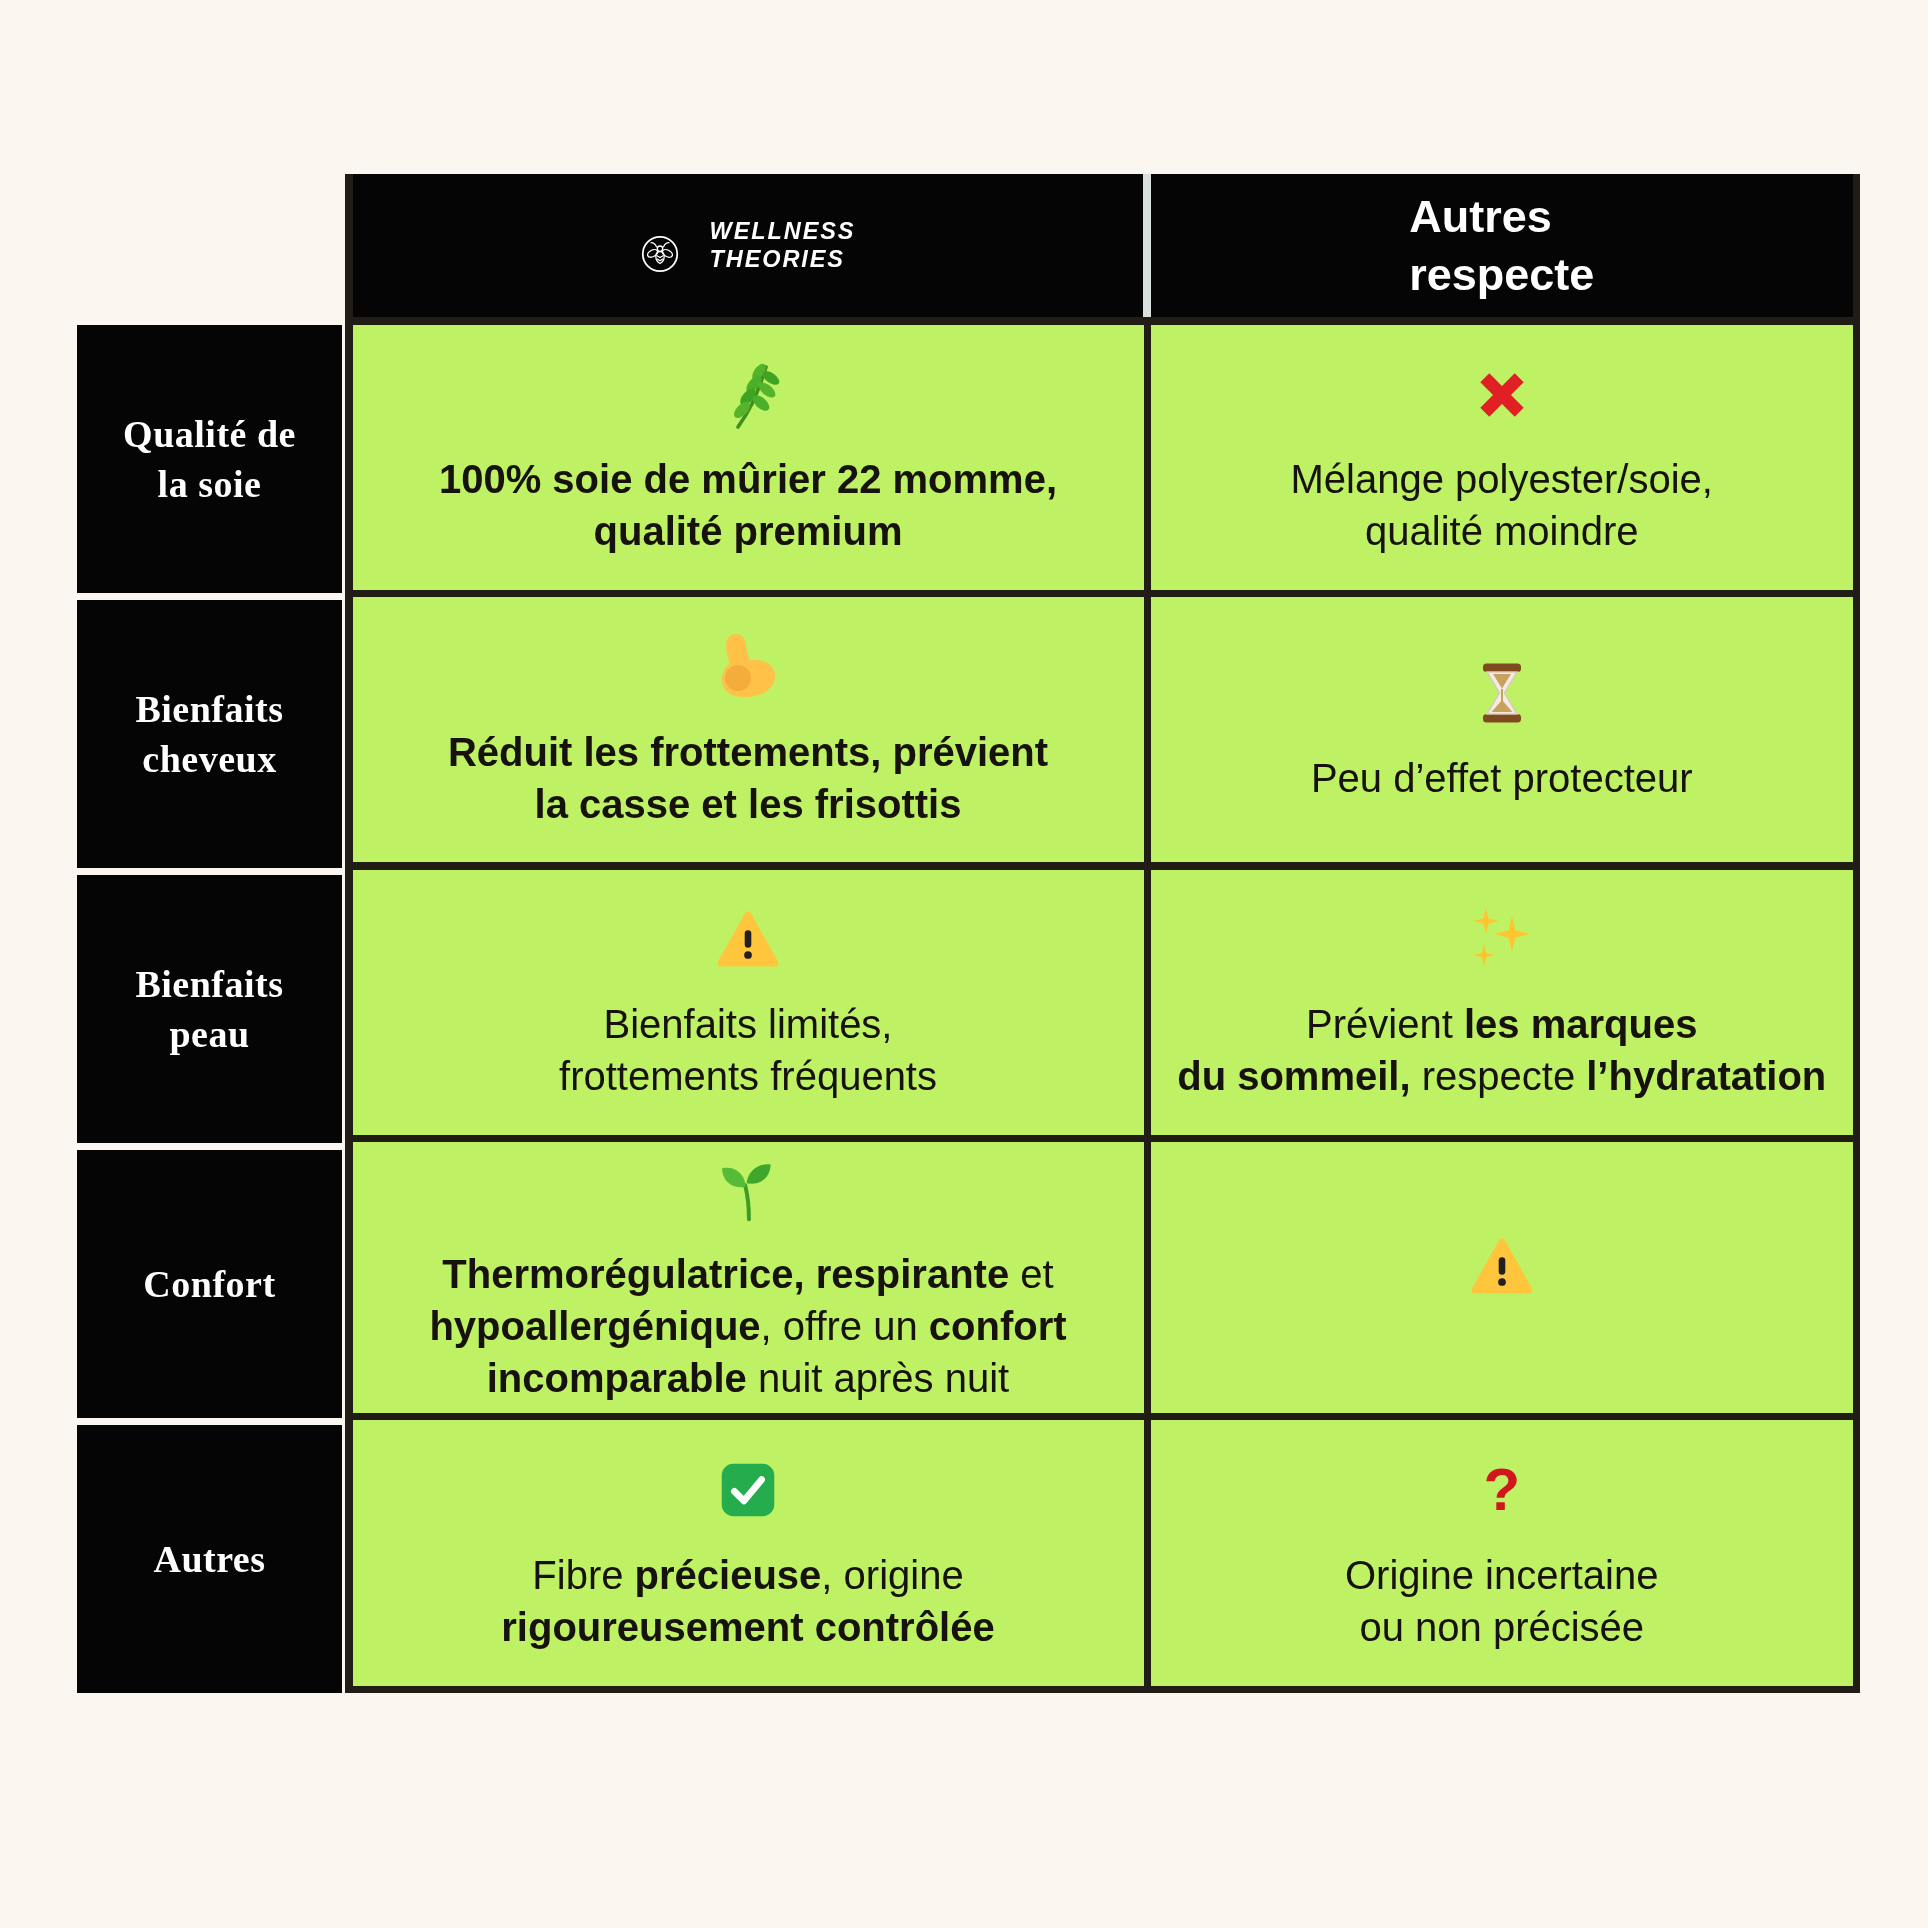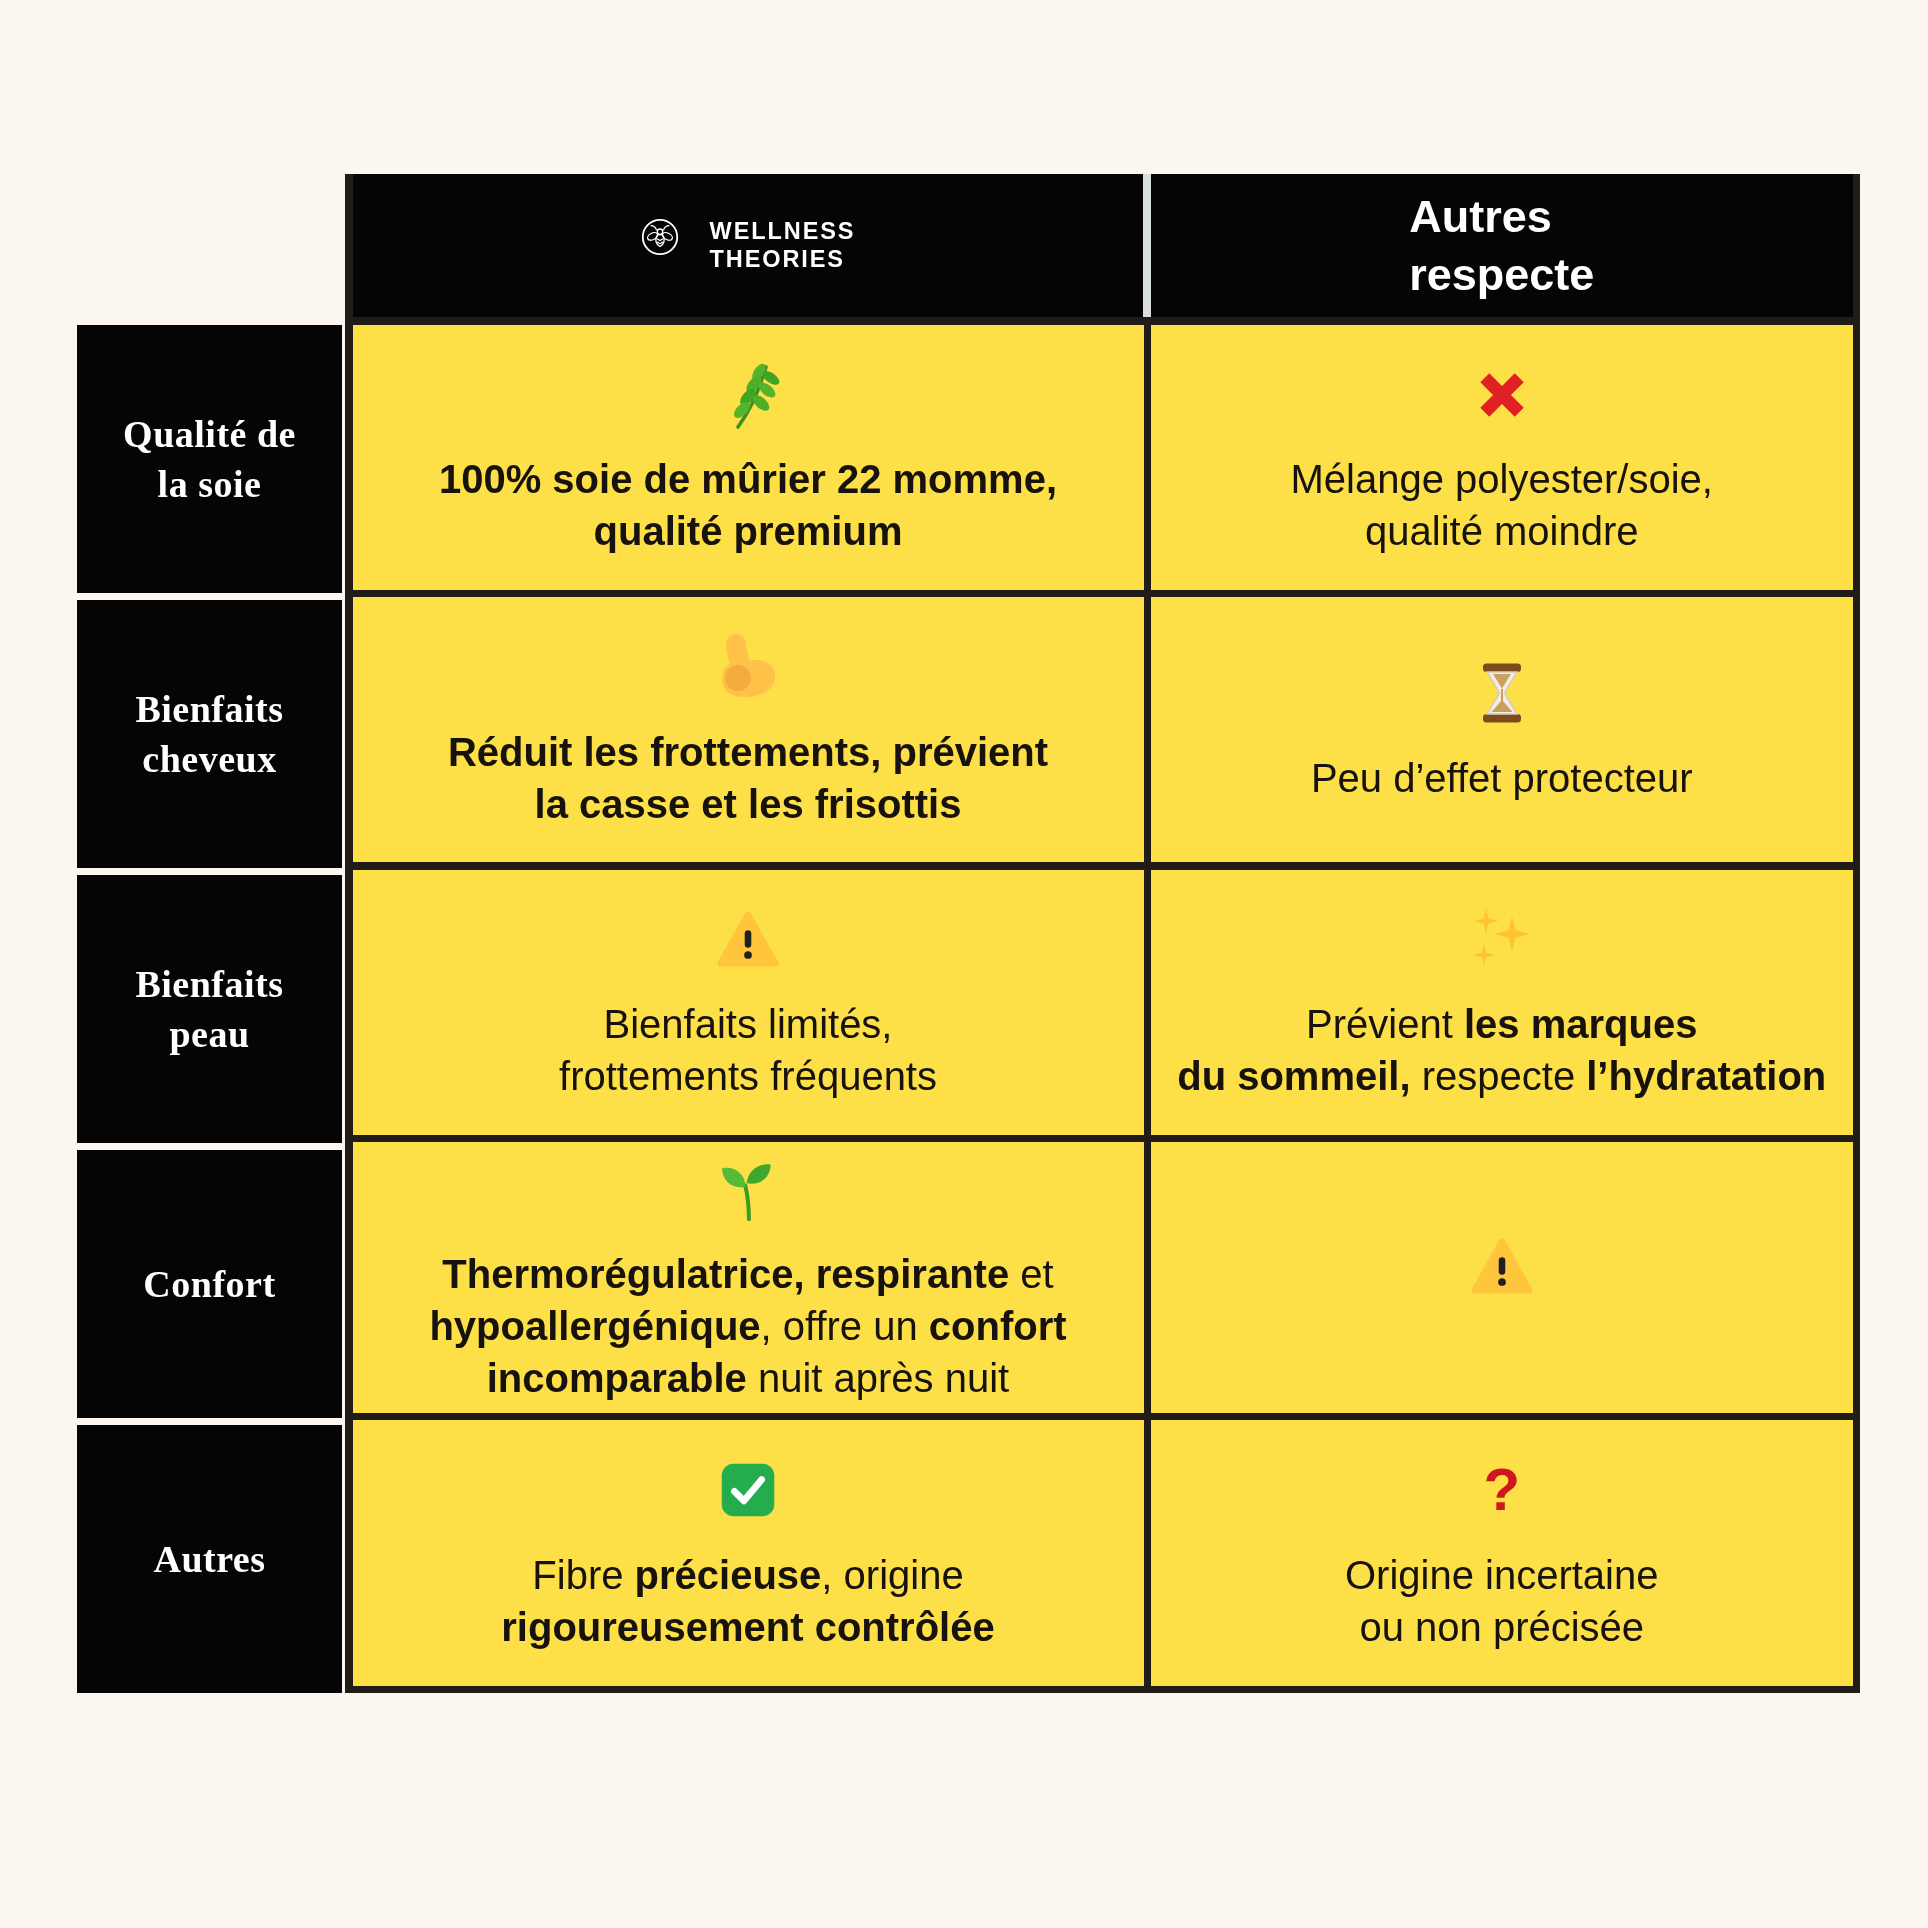--- a/index.html
+++ b/index.html
@@ -34,35 +34,35 @@
     grid-template-columns:791px 1fr;
     grid-template-rows:143px repeat(5,1fr);
     gap:7.5px;
     padding:0 7.5px 7.5px 7.5px;
     box-sizing:border-box;
   }
   .hcell{
     background:#050505;color:#fff;
     display:flex;align-items:center;justify-content:center;
   }
-  .brand-logo{display:flex;align-items:flex-start;gap:31px;}
+  .brand-logo{display:flex;align-items:flex-end;gap:31px;font-style:italic;}
   .brand-name{
     font-weight:700;font-size:23.5px;line-height:1.15;letter-spacing:1.9px;
     text-align:left;color:#fff;
   }
   .other-name{
     font-weight:700;font-size:45px;line-height:1.27;text-align:left;color:#fff;
   }
   .header-divider{
     position:absolute;left:1143px;top:174px;width:7.5px;height:143px;
     background:#D8DFDE;
   }
 
   .cell{
-    background:#fde047;
+    background:#bef264;
     display:flex;flex-direction:column;align-items:center;justify-content:center;
     padding:9.4px 22.6px;box-sizing:border-box;
   }
   .cell-icon{
     height:75px;display:flex;align-items:center;justify-content:center;
     margin-bottom:21px;
   }
   .cell-text{
     font-size:40px;line-height:1.3;color:#17120E;
     text-align:center;white-space:pre-line;font-weight:400;

